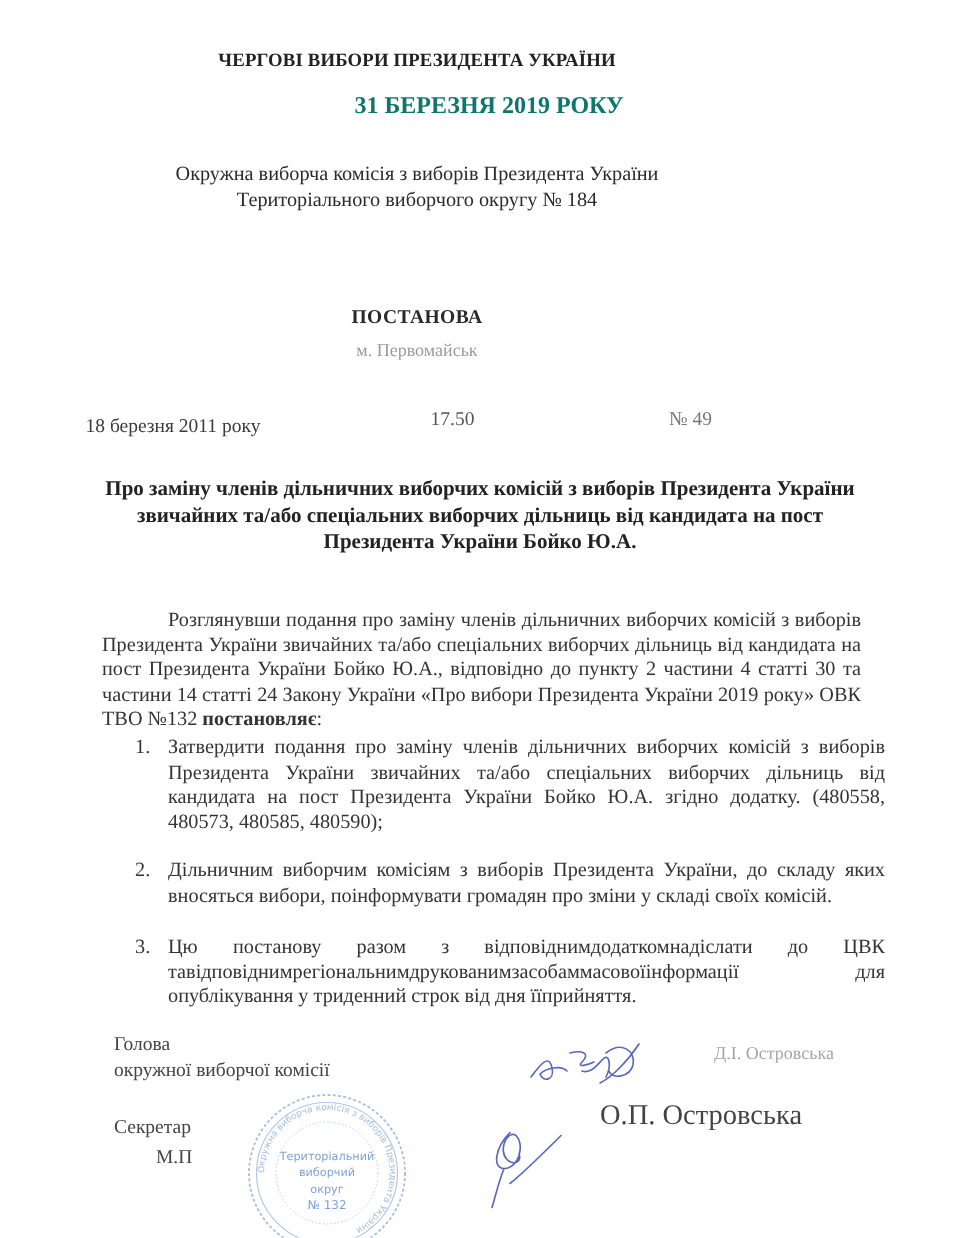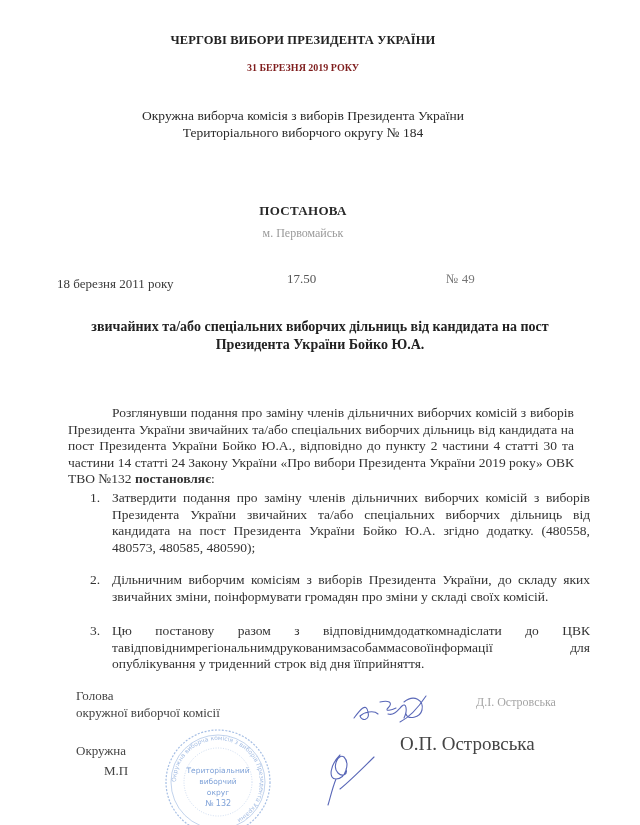--- a/index.html
+++ b/index.html
@@ -2,24 +2,24 @@
 <html><head>
 <meta charset="utf-8">
 <style>
   html, body { margin: 0; padding: 0; background: #ffffff; }
   body {
     width: 640px; height: 825px; position: relative; overflow: hidden;
     font-family: "Liberation Serif", "DejaVu Serif", serif;
     color: #1f1f1f;
   }
   .abs { position: absolute; }
-  .center { left: 0; width: 556px; text-align: center; padding-left: 25px; }
+  .center { left: 0; width: 556px; text-align: center; }
   .bold { font-weight: bold; }
   .hdr1 { top: 33px; font-size: 12.5px; letter-spacing: 0.1px; color: #222; }
-  .hdr2 { top: 62px; font-size: 10px; color: #7f1d1d; }
+  .hdr2 { top: 62px; font-size: 16px; color: #0f766e; margin-left: 48px; }
   .org { top: 107px; font-size: 13.5px; line-height: 17px; color: #2a2a2a; }
   .post { top: 203px; font-size: 13px; color: #2a2a2a; letter-spacing: 0.3px; }
   .city { top: 226px; font-size: 12px; color: #9a9a9a; }
   .date { top: 276px; left: 57px; font-size: 13px; color: #3a3a3a; }
   .time { top: 271px; left: 287px; font-size: 13px; color: #555; }
   .num { top: 271px; left: 422px; font-size: 13px; color: #777; margin-left: 24px; }
   .subject { top: 318px; left: 60px; width: 520px; text-align: center; font-size: 14px; font-weight: bold; line-height: 17.5px; color: #222; }
   .preamble { top: 405px; left: 68px; width: 506px; font-size: 13.5px; line-height: 16.5px; color: #333; text-align: justify; }
   .preamble .indent { display: inline-block; width: 44px; }
   .list { left: 90px; width: 500px; font-size: 13.5px; line-height: 16.5px; color: #333; }
@@ -49,47 +49,48 @@
 </div>
 
 <div class="abs center post bold">ПОСТАНОВА</div>
 <div class="abs center city">м. Первомайськ</div>
 
 <div class="abs date">18 березня 2011 року</div>
 <div class="abs time">17.50</div>
 <div class="abs num">№  49</div>
 
 <div class="abs subject">
+  <div>Про заміну членів дільничних виборчих комісій з виборів Президента України</div>
   <div>звичайних та/або спеціальних виборчих дільниць від кандидата на пост</div>
   <div>Президента України Бойко Ю.А.</div>
 </div>
 
 <div class="abs preamble"><span class="indent"></span><span>Розглянувши подання про заміну членів дільничних виборчих комісій з виборів Президента України звичайних та/або спеціальних виборчих дільниць від кандидата на пост Президента України Бойко Ю.А., відповідно до пункту 2 частини 4 статті 30 та частини 14 статті 24 Закону України «Про вибори Президента України 2019 року» ОВК ТВО №132 </span><b>постановляє</b><span>:</span></div>
 
 <div class="abs list item1">
   <span class="n">1.</span>
   <div class="t">Затвердити подання про заміну членів дільничних виборчих комісій з виборів Президента України звичайних та/або спеціальних виборчих дільниць від кандидата на пост Президента України Бойко Ю.А. згідно додатку. (480558, 480573, 480585, 480590);</div>
 </div>
 <div class="abs list item2">
   <span class="n">2.</span>
-  <div class="t">Дільничним виборчим комісіям з виборів Президента України, до складу яких звичайних зміни, поінформувати громадян про  зміни у складі своїх комісій.</div>
+  <div class="t">Дільничним виборчим комісіям з виборів Президента України, до складу яких вносяться вибори, поінформувати громадян про  зміни у складі своїх комісій.</div>
 </div>
 <div class="abs list item3">
   <span class="n">3.</span>
   <div class="t">Цю постанову разом з відповіднимдодаткомнадіслати до ЦВК тавідповіднимрегіональнимдрукованимзасобаммасовоїінформації для опублікування у триденний строк від дня їїприйняття.</div>
 </div>
 
 <div class="abs sig head-label">
   <div>Голова</div>
   <div>окружної виборчої комісії</div>
 </div>
 <div class="abs head-name">Д.І. Островська</div>
 
 <div class="abs sig sec-label">
-  <div>Окружна</div>
+  <div>Секретар</div>
   <div style="padding-left:28px">М.П</div>
 </div>
 <div class="abs sec-name">О.П. Островська</div>
 
 <svg class="abs sig1" viewBox="0 0 90 42">
   <path d="M6 30 C 12 22, 18 14, 20 24 C 22 32, 14 34, 12 28 C 16 24, 26 22, 30 26 M32 14 C 40 12, 46 14, 40 20 C 36 24, 44 22, 48 20 M40 26 C 46 28, 50 22, 54 18 C 58 14, 60 22, 56 30 M56 14 C 66 6, 76 12, 74 22 C 72 30, 60 32, 58 26 M52 34 C 60 30, 70 20, 78 8" fill="none" stroke="#5a68b8" stroke-width="1.1" stroke-linecap="round"></path>
 </svg>
 
 <svg class="abs sig2" viewBox="0 0 60 65">
   <path d="M20 10 C 10 20, 8 34, 16 34 C 26 34, 30 18, 24 12 C 18 8, 12 22, 18 28 C 22 32, 28 30, 26 24 M16 34 C 12 44, 10 54, 8 60 M20 44 C 30 36, 44 22, 54 12" fill="none" stroke="#5a68b8" stroke-width="1.1" stroke-linecap="round"></path>

